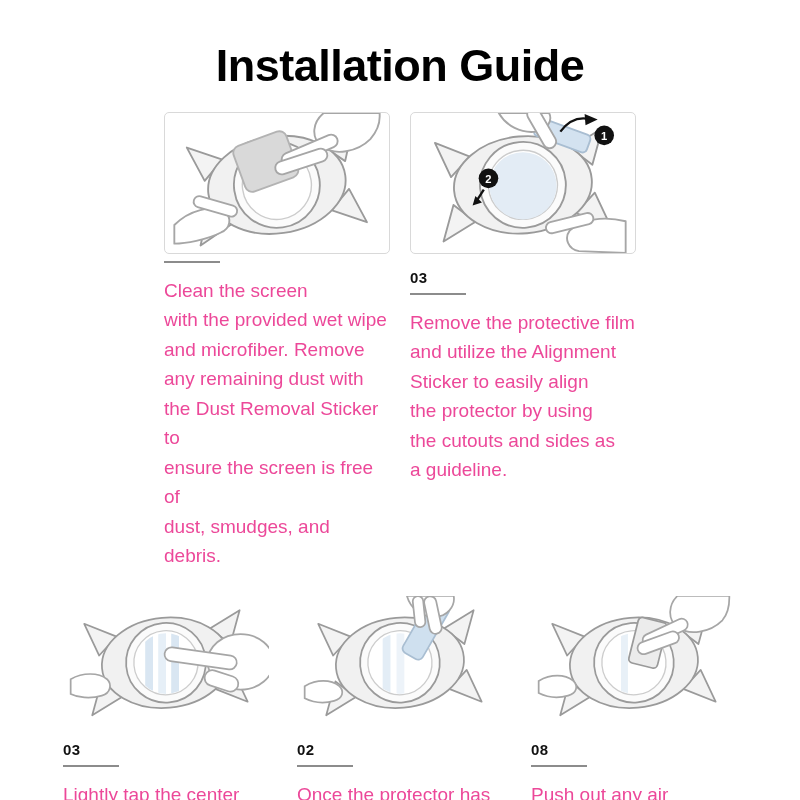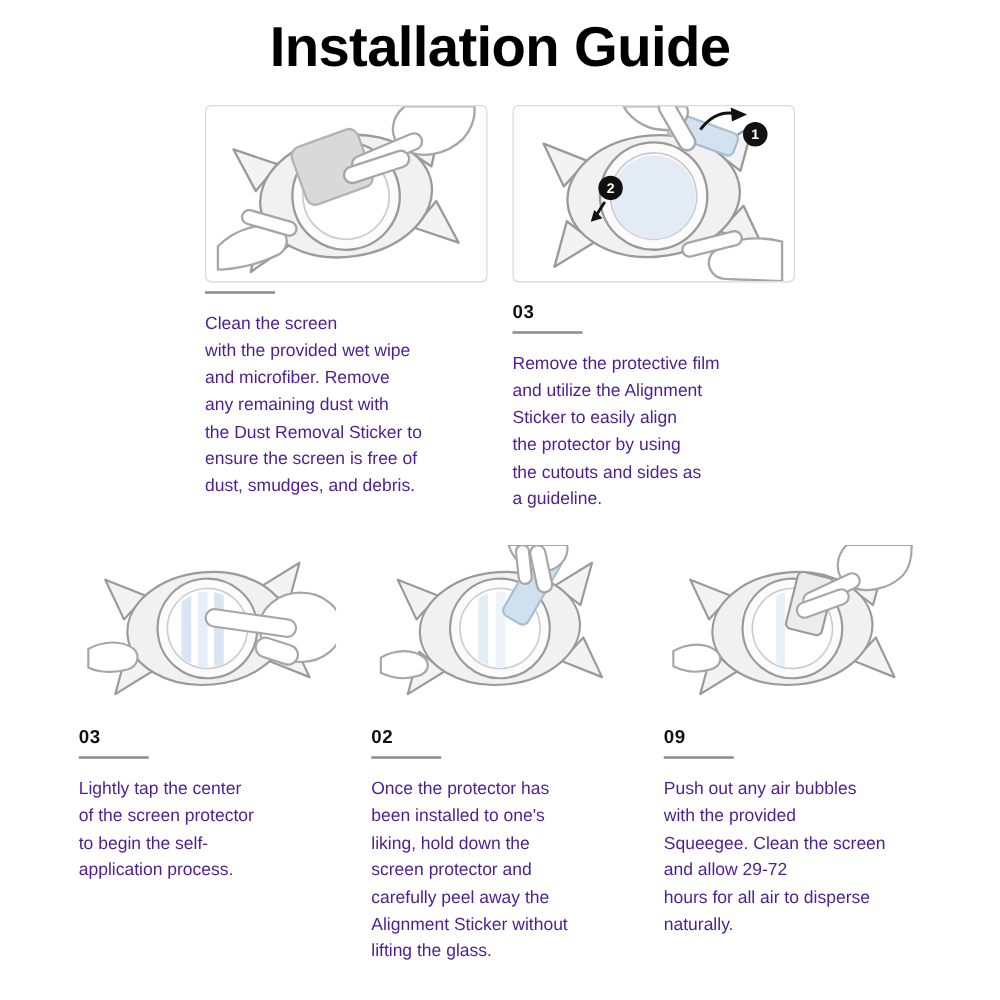--- a/index.html
+++ b/index.html
@@ -1,31 +1,31 @@
 <!DOCTYPE html>
 <html><head>
 <meta charset="utf-8">
 <style>
   * { margin:0; padding:0; box-sizing:border-box; }
   html,body { background:#ffffff; }
   body { font-family:"Liberation Sans", sans-serif; }
   .page { width:800px; height:800px; margin:0 auto; background:#fff; overflow:hidden; position:relative; }
-  .title { text-align:center; margin-top:12px; font-size:45px; font-weight:bold; letter-spacing:-0.5px; color:#000; }
+  .title { text-align:center; margin-top:40px; font-size:45px; font-weight:bold; letter-spacing:-0.5px; color:#000; }
   .row { display:flex; justify-content:center; }
   .row-top { gap:20px; margin-top:20px; }
   .row-bottom { gap:28px; margin-top:26px; }
   .panel-wide { width:226px; }
   .panel-narrow { width:206px; }
   .figbox { height:142px; background:#fff; overflow:hidden; }
   .figbox.bordered { border:1px solid #d9d9d9; border-radius:5px; }
   .row-bottom .figbox { height:130px; }
   .figbox svg { width:100%; height:100%; display:block; }
   .stepnum { margin-top:15px; font-size:15px; font-weight:bold; color:#111; letter-spacing:0.5px; }
   .rule { width:56px; height:2px; background:#8c8c8c; margin:7px 0 13px 0; }
-  .steptext { font-size:14px; line-height:1.55; color:#4c1d95; white-space:pre-line; overflow-wrap:break-word; }
+  .steptext { font-size:19px; line-height:1.55; color:#ec4899; white-space:pre-line; overflow-wrap:break-word; }
 </style>
 </head>
 <body>
 
 <svg width="0" height="0" style="position:absolute" aria-hidden="true">
   <defs>
     <g id="watch-shape">
       <g fill="#f3f3f3" stroke="#9a9a9a" stroke-width="2" stroke-linejoin="round">
         <path d="M56 42 L20 24 L34 62 Z"></path>
         <path d="M164 42 L200 24 L186 62 Z"></path>
@@ -196,21 +196,21 @@
           </g>
           <rect x="-17" y="-27" width="34" height="54" rx="5" transform="translate(126 54) rotate(14)" fill="#ececec" stroke="#9a9a9a" stroke-width="2"></rect>
           <g fill="#ffffff" stroke="#a6a6a6" stroke-width="2" stroke-linejoin="round">
             <path d="M160 0 C150 10 148 26 160 36 C174 46 198 42 212 28 C218 21 220 10 220 2 L220 0 Z"></path>
             <rect x="-28" y="-7" width="56" height="14" rx="7" transform="translate(146 42) rotate(-25)"></rect>
             <rect x="-25" y="-7" width="50" height="14" rx="7" transform="translate(138 54) rotate(-20)"></rect>
           </g>
           <path d="M0 98 C14 90 30 90 40 98 C46 104 44 112 34 115 C20 119 8 116 0 112 Z" fill="#ffffff" stroke="#a6a6a6" stroke-width="2"></path>
         </svg>
       </figure>
-      <div class="stepnum">09</div>
+      <div class="stepnum">08</div>
       <div class="rule"></div>
       <p class="steptext">Push out any air bubbles
 with the provided
 Squeegee. Clean the screen
 and allow 29-72
 hours for all air to disperse
 naturally.</p>
     </section>
 
   </div>

